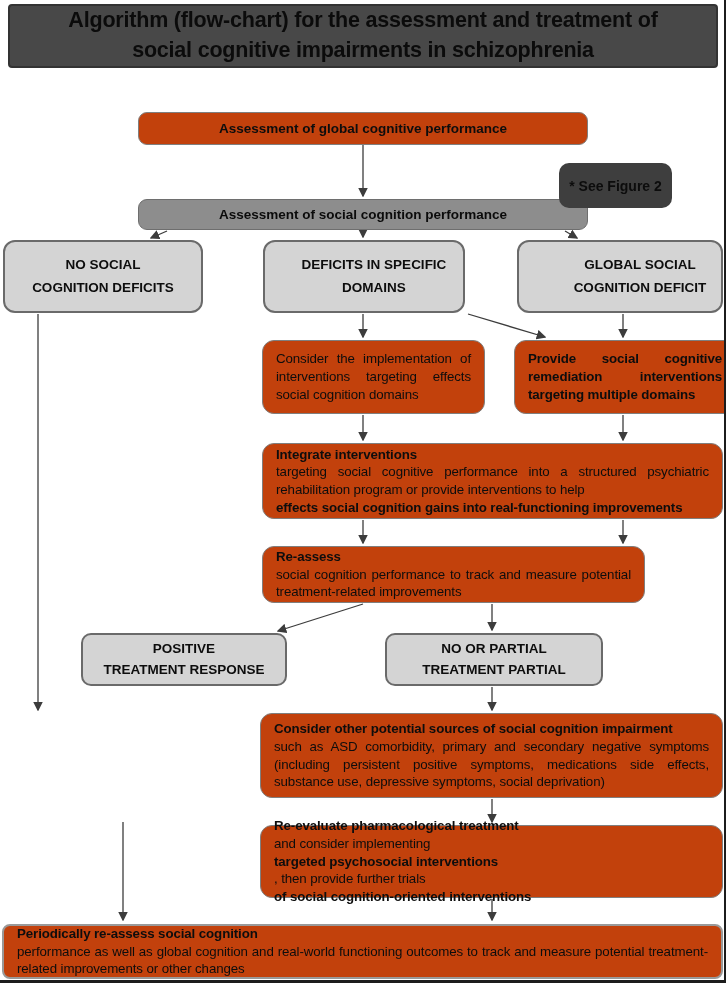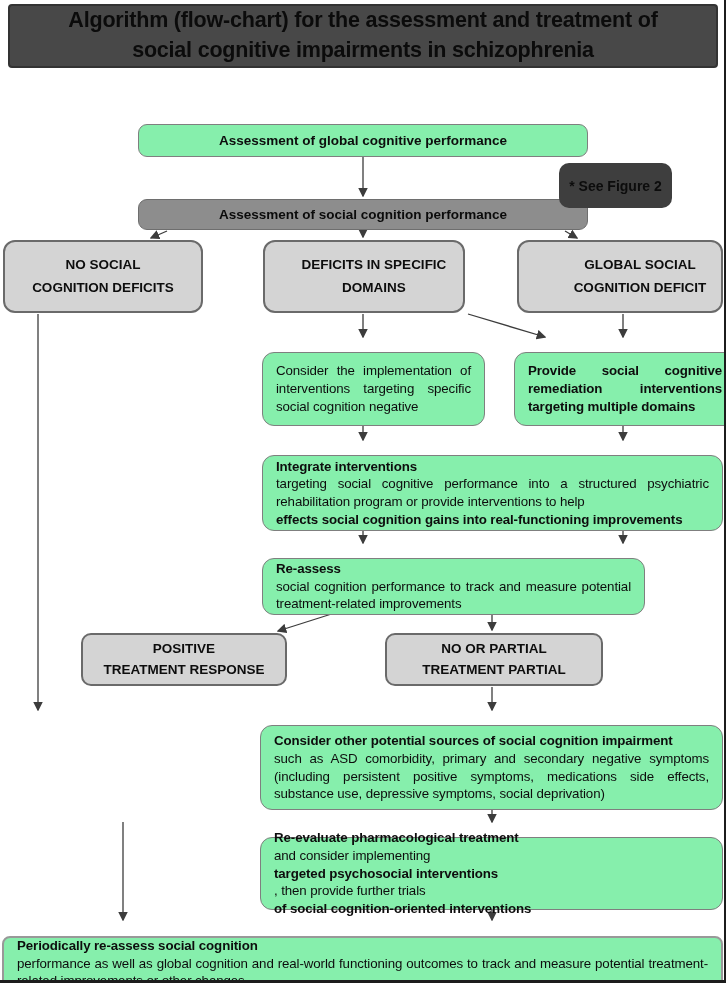--- a/index.html
+++ b/index.html
@@ -19,22 +19,22 @@
   .node{z-index:2;}
 
   .title-box{
     left:8px; top:4px; width:710px; height:64px;
     background:var(--title-bg); border:2px solid #333;
     border-radius:4px; display:flex; align-items:center; justify-content:center;
     text-align:center; font-weight:700; font-size:21.5px; letter-spacing:-0.2px;
     line-height:1.38; color:#0b0b0b; white-space:pre-line; z-index:2;
   }
   .plain-box{
-    background:#86efac; border:1.5px solid var(--box-border); border-radius:9px;
-    display:flex; flex-direction:column; justify-content:center;margin-top:12px;
+    background:#c2410c; border:1.5px solid var(--box-border); border-radius:9px;
+    display:flex; flex-direction:column; justify-content:center;
   }
   .label-center{align-items:center; text-align:center; font-weight:700; font-size:13.5px;}
   .bar{
     background:var(--bar-bg); border:1px solid #6e6e6e; border-radius:9px;
     display:flex; align-items:center; justify-content:center;
     font-weight:700; font-size:13.5px; color:#0b0b0b;
   }
   .dark-note{
     background:var(--dark-note-bg); border-radius:10px;
     display:flex; align-items:center; justify-content:center;
@@ -95,21 +95,21 @@
 
   <div class="abs node bar" style="left:138px; top:199px; width:450px; height:31px;text-align:center;">Assessment of social cognition performance</div>
 
   <div class="abs node gray-node" style="left:3px; top:240px; width:200px; height:73px;">NO SOCIAL
 COGNITION DEFICITS</div>
   <div class="abs node gray-node" style="left:263px; top:240px; width:202px; height:73px;padding-left:20px;">DEFICITS IN SPECIFIC
 DOMAINS</div>
   <div class="abs node gray-node" style="left:517px; top:240px; width:206px; height:73px;padding-left:40px;">GLOBAL SOCIAL
 COGNITION DEFICIT</div>
 
-  <div class="abs node plain-box pad para" style="left:262px; top:340px; width:223px; height:74px; border-radius:12px;">Consider the implementation of interventions targeting specific social cognition negative</div>
+  <div class="abs node plain-box pad para" style="left:262px; top:340px; width:223px; height:74px; border-radius:12px;">Consider the implementation of interventions targeting effects social cognition domains</div>
   <div class="abs node plain-box pad para bold" style="left:514px; top:340px; width:222px; height:74px; border-radius:12px;">Provide social cognitive remediation interventions targeting multiple domains</div>
 
   <div class="abs node plain-box pad para" style="left:262px; top:443px; width:461px; height:76px; border-radius:12px;"><b>Integrate interventions</b> targeting social cognitive performance into a structured psychiatric rehabilitation program or provide interventions to help <b>effects social cognition gains into real-functioning improvements</b></div>
 
   <div class="abs node plain-box pad para" style="left:262px; top:546px; width:383px; height:57px; border-radius:12px;"><b>Re-assess</b> social cognition performance to track and measure potential treatment-related improvements</div>
 
   <div class="abs node gray-node" style="left:81px; top:633px; width:206px; height:53px; border-radius:10px; line-height:1.5;">POSITIVE
 TREATMENT RESPONSE</div>
   <div class="abs node gray-node" style="left:385px; top:633px; width:218px; height:53px; border-radius:10px; line-height:1.5;">NO OR PARTIAL
 TREATMENT PARTIAL</div>

